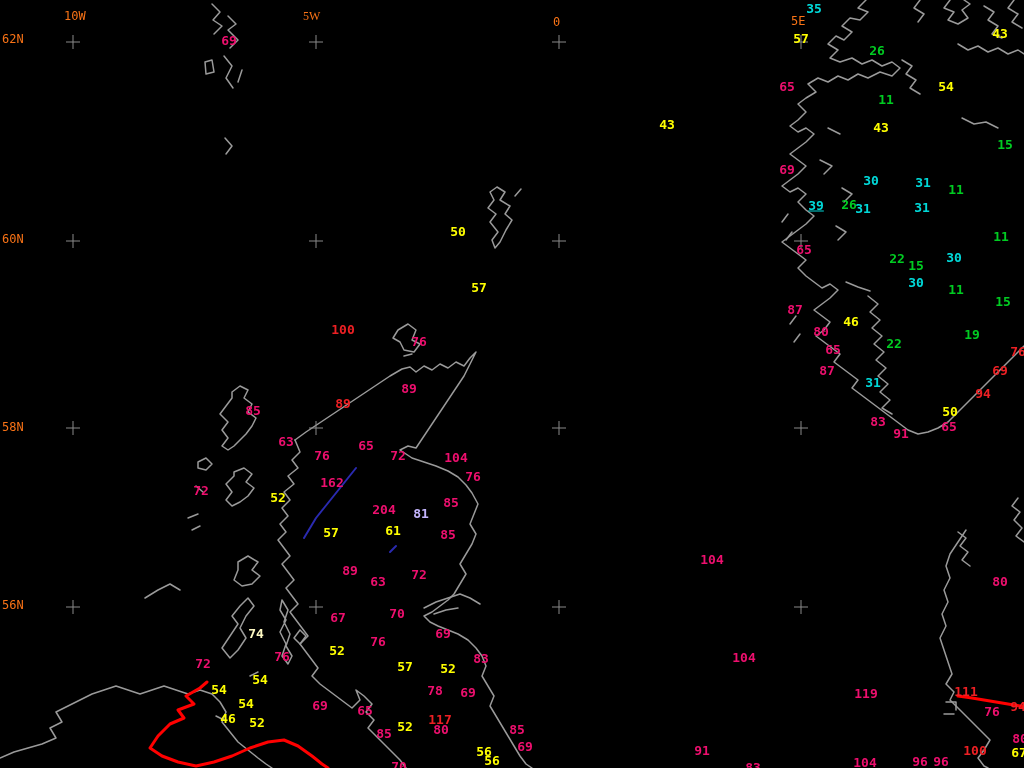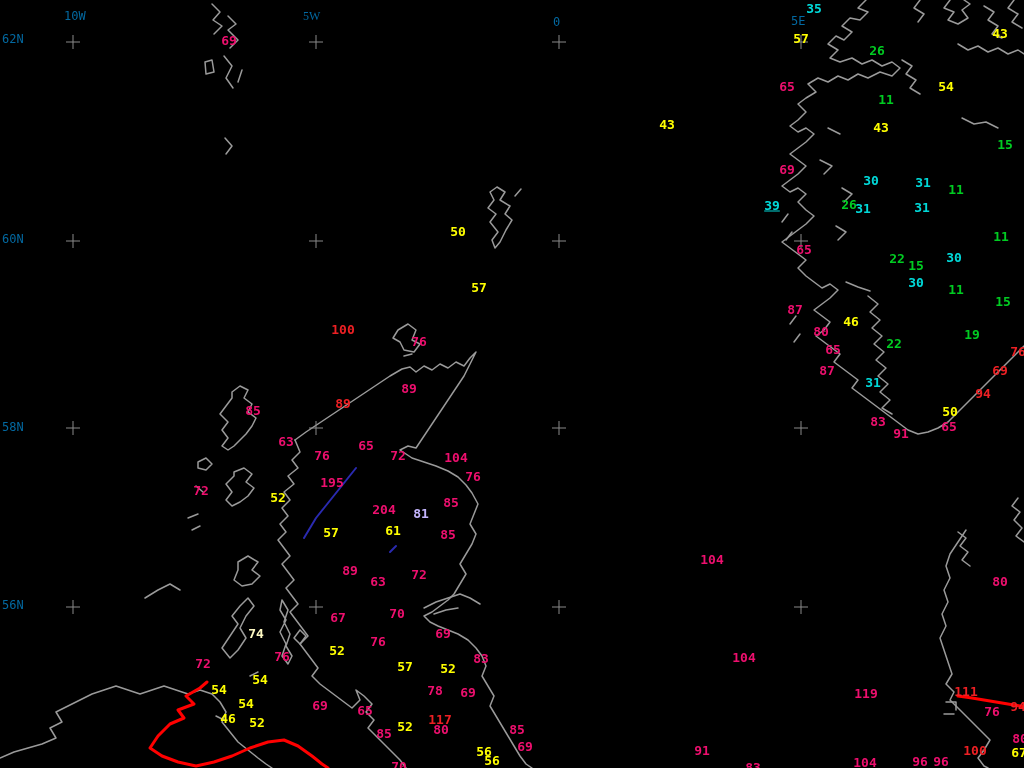--- a/index.html
+++ b/index.html
@@ -2,21 +2,21 @@
 <html><head>
 <meta charset="utf-8">
 <style>
   html,body{margin:0;padding:0;background:#000;}
   #screen{position:relative;width:1024px;height:768px;background:#000;overflow:hidden;
           font-family:"DejaVu Sans Mono",monospace;}
   #map-svg{position:absolute;left:0;top:0;width:1024px;height:768px;}
   .titlebar{position:absolute;left:0;top:0;width:512px;height:16px;background:#fff;color:#000;
             font-family:"DejaVu Sans Mono",monospace;font-weight:bold;font-size:11px;line-height:16px;
             white-space:nowrap;padding-left:2px;box-sizing:border-box;letter-spacing:0px;}
-  .geo-label{position:absolute;color:#0369a1;font-size:12px;line-height:12px;
+  .geo-label{position:absolute;color:#f97316;font-size:12px;line-height:12px;
              font-family:"DejaVu Sans Mono",monospace;}
   .station{position:absolute;transform:translate(-50%,-50%);font-weight:bold;font-size:13px;
            line-height:13px;white-space:nowrap;font-family:"DejaVu Sans Mono",monospace;}
 </style>
 </head>
 <body>
 
 <div id="screen">
   <svg id="map-svg" viewBox="0 0 1024 768">
       <polyline points="212,4 220,12 213,20 222,26 214,34" fill="none" stroke="#9a9a9a" stroke-width="1.5" stroke-linejoin="round" stroke-linecap="round"></polyline>
@@ -128,21 +128,21 @@
       <div class="station" style="left: 1000px; top: 33px; color: rgb(255, 255, 0);">43</div>
       <div class="station" style="left: 787px; top: 86px; color: rgb(238, 15, 110);">65</div>
       <div class="station" style="left: 946px; top: 86px; color: rgb(255, 255, 0);">54</div>
       <div class="station" style="left: 886px; top: 99px; color: rgb(0, 204, 34);">11</div>
       <div class="station" style="left: 881px; top: 127px; color: rgb(255, 255, 0);">43</div>
       <div class="station" style="left: 1005px; top: 144px; color: rgb(0, 204, 34);">15</div>
       <div class="station" style="left: 787px; top: 169px; color: rgb(238, 15, 110);">69</div>
       <div class="station" style="left: 871px; top: 180px; color: rgb(0, 216, 216);">30</div>
       <div class="station" style="left: 923px; top: 182px; color: rgb(0, 216, 216);">31</div>
       <div class="station" style="left: 956px; top: 189px; color: rgb(0, 204, 34);">11</div>
-      <div class="station" style="left: 772px; top: 205px; color: rgb(0, 216, 216); text-decoration: underline;">39</div>
+      <div class="station" style="left: 816px; top: 205px; color: rgb(0, 216, 216); text-decoration: underline;">39</div>
       <div class="station" style="left: 849px; top: 204px; color: rgb(0, 204, 34);">26</div>
       <div class="station" style="left: 863px; top: 208px; color: rgb(0, 216, 216);">31</div>
       <div class="station" style="left: 922px; top: 207px; color: rgb(0, 216, 216);">31</div>
       <div class="station" style="left: 1001px; top: 236px; color: rgb(0, 204, 34);">11</div>
       <div class="station" style="left: 804px; top: 249px; color: rgb(238, 15, 110);">65</div>
       <div class="station" style="left: 897px; top: 258px; color: rgb(0, 204, 34);">22</div>
       <div class="station" style="left: 916px; top: 265px; color: rgb(0, 204, 34);">15</div>
       <div class="station" style="left: 954px; top: 257px; color: rgb(0, 216, 216);">30</div>
       <div class="station" style="left: 916px; top: 282px; color: rgb(0, 216, 216);">30</div>
       <div class="station" style="left: 956px; top: 289px; color: rgb(0, 204, 34);">11</div>
@@ -167,21 +167,21 @@
       <div class="station" style="left: 253px; top: 410px; color: rgb(238, 15, 110);">85</div>
       <div class="station" style="left: 343px; top: 403px; color: rgb(237, 32, 36);">89</div>
       <div class="station" style="left: 409px; top: 388px; color: rgb(238, 15, 110);">89</div>
       <div class="station" style="left: 286px; top: 441px; color: rgb(238, 15, 110);">63</div>
       <div class="station" style="left: 322px; top: 455px; color: rgb(238, 15, 110);">76</div>
       <div class="station" style="left: 366px; top: 445px; color: rgb(238, 15, 110);">65</div>
       <div class="station" style="left: 398px; top: 455px; color: rgb(238, 15, 110);">72</div>
       <div class="station" style="left: 456px; top: 457px; color: rgb(238, 15, 110);">104</div>
       <div class="station" style="left: 473px; top: 476px; color: rgb(238, 15, 110);">76</div>
       <div class="station" style="left: 201px; top: 490px; color: rgb(238, 15, 110);">72</div>
-      <div class="station" style="left: 332px; top: 482px; color: rgb(238, 15, 110);">195</div>
+      <div class="station" style="left: 332px; top: 482px; color: rgb(238, 15, 110);">162</div>
       <div class="station" style="left: 278px; top: 497px; color: rgb(255, 255, 0);">52</div>
       <div class="station" style="left: 384px; top: 509px; color: rgb(238, 15, 110);">204</div>
       <div class="station" style="left: 421px; top: 513px; color: #c4b5fd;">81</div>
       <div class="station" style="left: 451px; top: 502px; color: rgb(238, 15, 110);">85</div>
       <div class="station" style="left: 393px; top: 530px; color: rgb(255, 255, 0);">61</div>
       <div class="station" style="left: 448px; top: 534px; color: rgb(238, 15, 110);">85</div>
       <div class="station" style="left: 331px; top: 532px; color: rgb(255, 255, 0);">57</div>
       <div class="station" style="left: 350px; top: 570px; color: rgb(238, 15, 110);">89</div>
       <div class="station" style="left: 378px; top: 581px; color: rgb(238, 15, 110);">63</div>
       <div class="station" style="left: 419px; top: 574px; color: rgb(238, 15, 110);">72</div>

